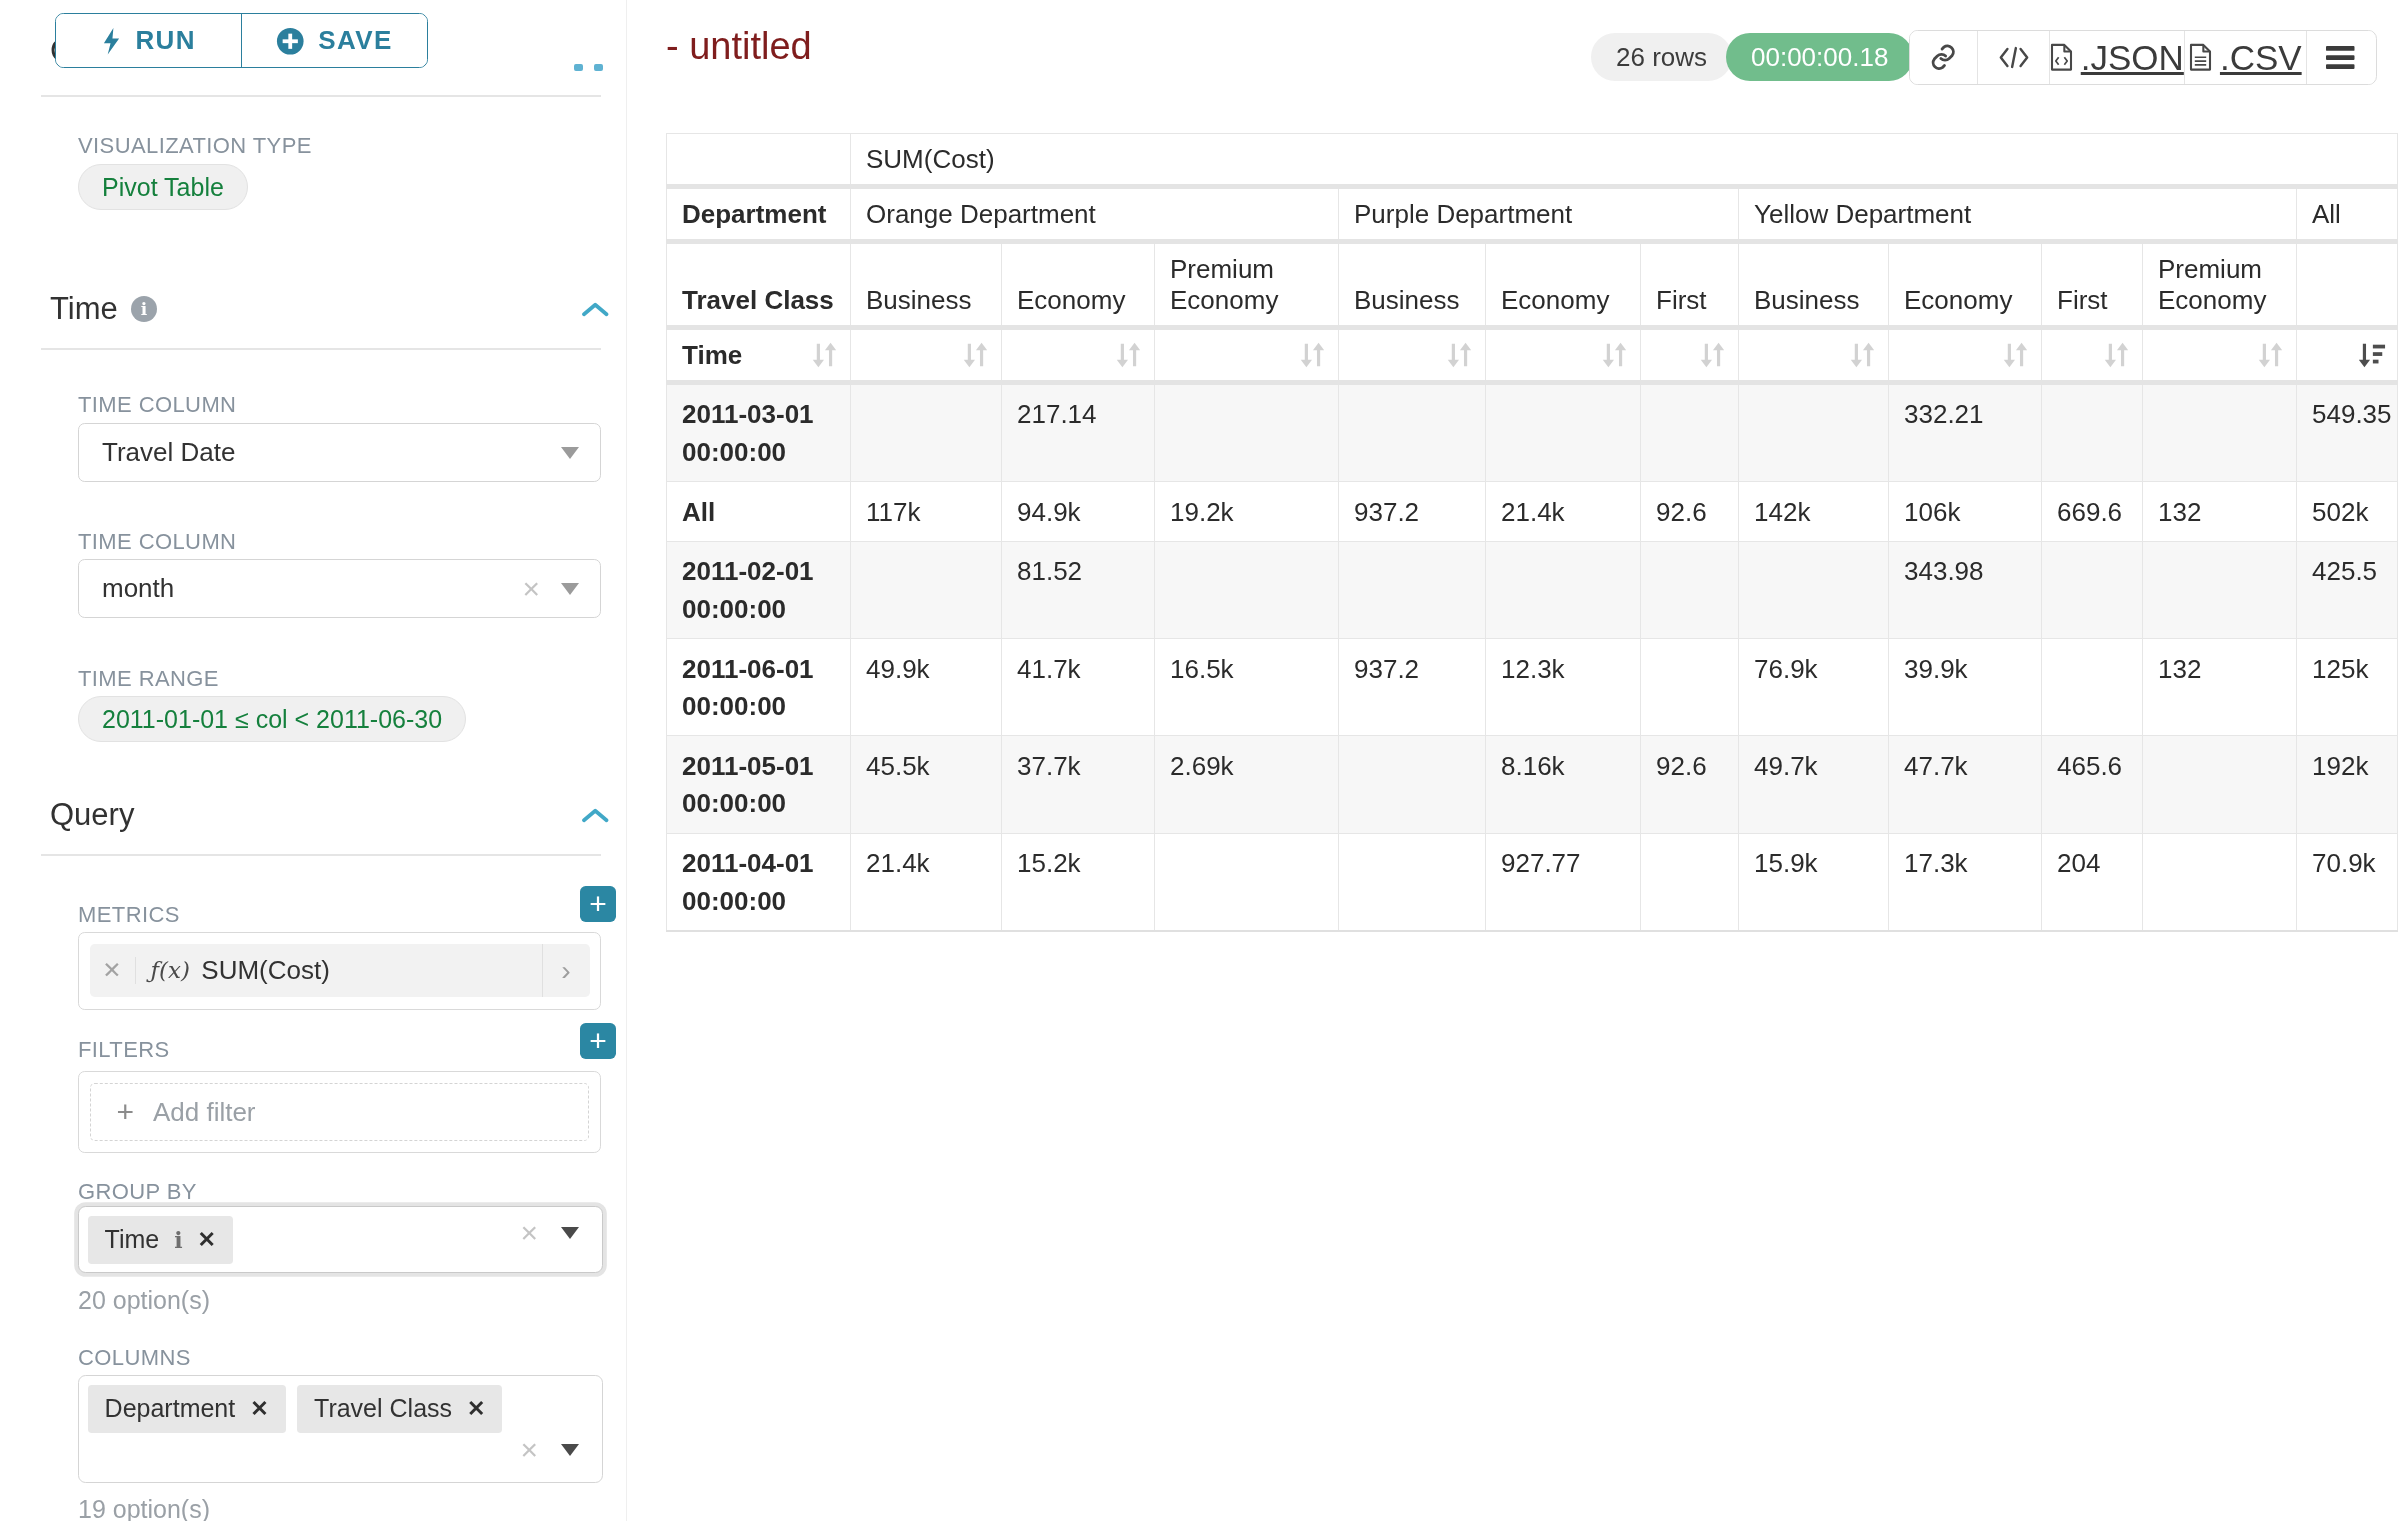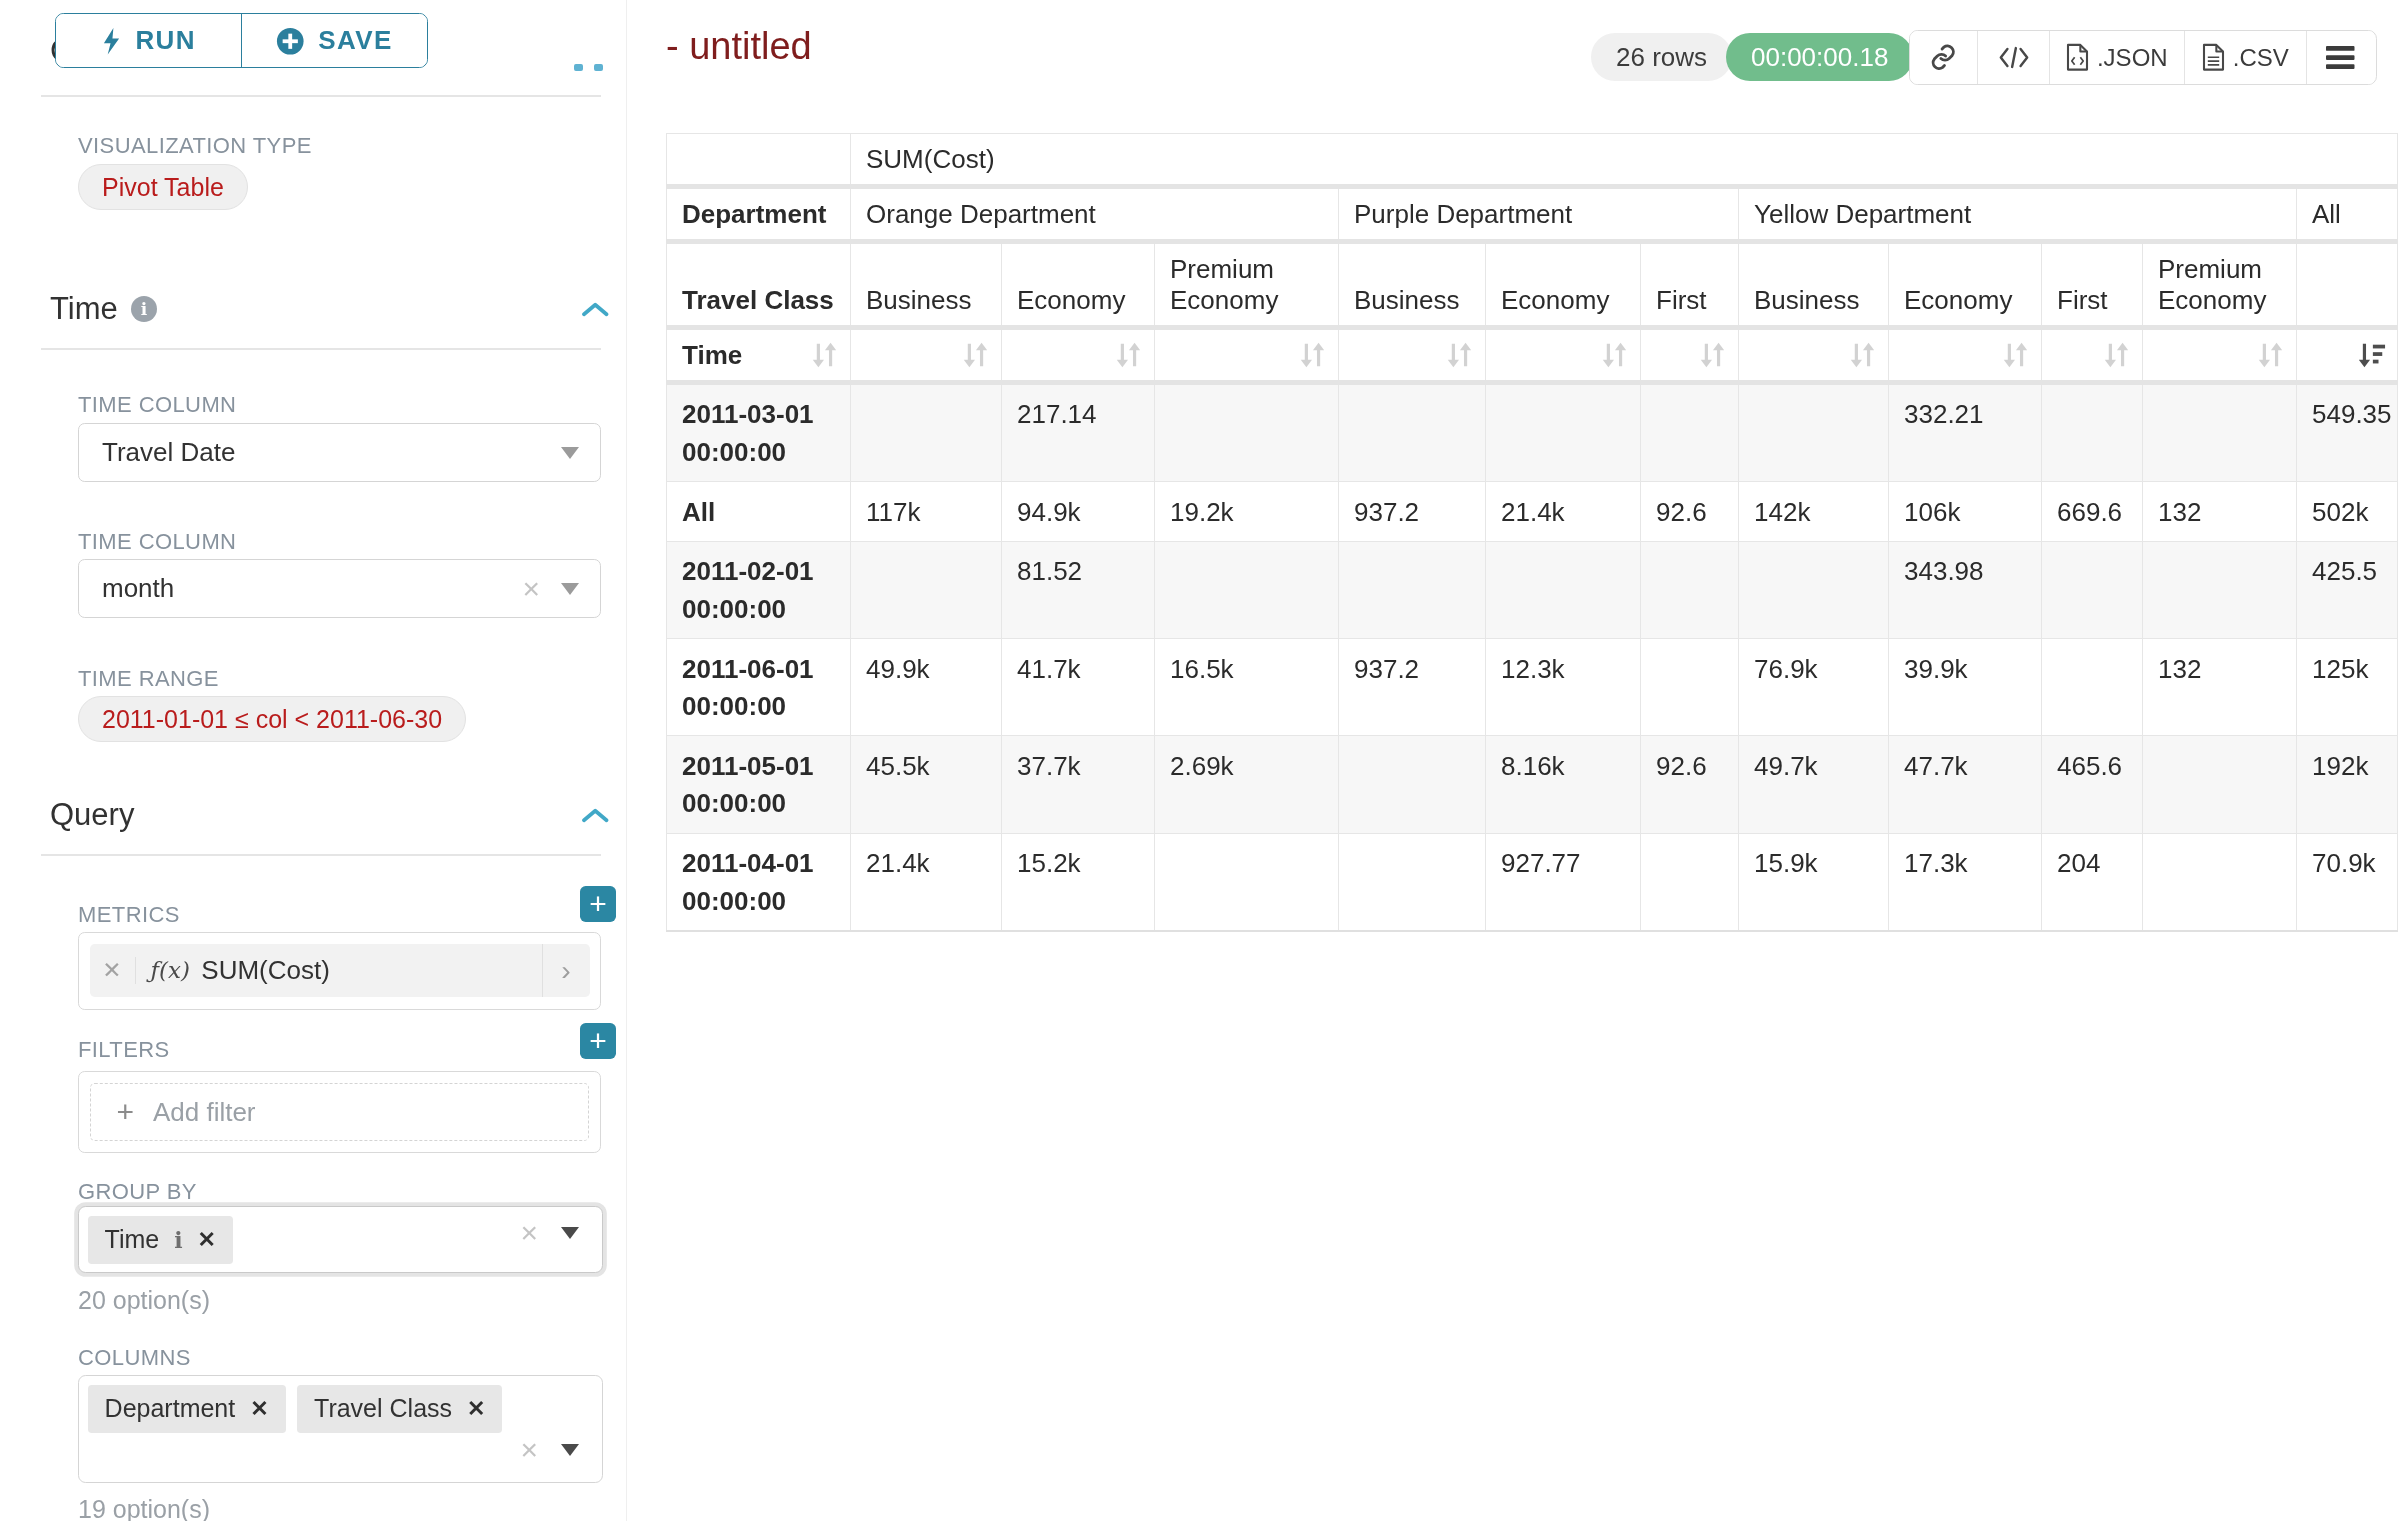--- a/index.html
+++ b/index.html
@@ -27,21 +27,21 @@
 
   .ctl-label { position:absolute; left:54px; font-size:22px; letter-spacing:0.4px; color:#87929d; }
   .section-header { position:absolute; left:26px; width:559px; display:flex; align-items:center; }
   .section-title { font-size:31px; color:#323232; }
   .info-circle { width:26px; height:26px; border-radius:50%; background:#9ba3ab; color:#fff;
                  font-family:"DejaVu Serif",serif; font-weight:bold; font-size:17px; line-height:26px;
                  text-align:center; margin-left:13.3px; }
   .section-caret { margin-left:auto; }
 
   .pill { display:inline-flex; align-items:center; background:#f0f0f0; border:1px solid #e2e2e2;
-          border-radius:25px; padding:0 23px; height:46px; font-size:25px; color:#b91c1c; }
+          border-radius:25px; padding:0 23px; height:46px; font-size:25px; color:#15803d; }
 
   .select-box { position:absolute; left:54px; width:523px; height:59px; border:1.9px solid #d5d5d5;
                 border-radius:6.7px; background:#fff; display:flex; align-items:center; padding-left:23px;
                 font-size:26px; color:#323232; }
   .select-right { position:absolute; right:21px; top:0; height:100%; display:flex; align-items:center; gap:21px; }
   .caret-down { width:0; height:0; border-left:9.5px solid transparent; border-right:9.5px solid transparent;
                 border-top:12.4px solid #9b9b9b; }
   .caret-down.dark { border-top-color:#4a4a4a; }
   .clear-x { font-size:30px; color:#c4c4c4; line-height:1; }
 
@@ -82,21 +82,21 @@
 
   .rows-pill { position:absolute; left:964px; top:33px; height:48px; border-radius:24px; background:#f0f0f0;
                display:flex; align-items:center; padding:0 25px; font-size:26px; color:#3c3c3c; }
   .timer-pill { position:absolute; left:1099px; top:33px; height:48px; border-radius:24px; background:#71bd8c;
                 display:flex; align-items:center; padding:0 25px; font-size:26px; color:#fff; }
 
   .export-group { position:absolute; left:1282px; top:30px; width:468px; height:55px; display:flex;
                   border:1.9px solid #dcdcdc; border-radius:8.6px; background:#fff; overflow:hidden; }
   .export-group button { background:#fff; border:none; cursor:pointer; display:flex; align-items:center;
                   justify-content:center; gap:7.6px; font-family:"Liberation Sans",sans-serif;
-                  font-size:24px; color:#3b3b3b; }
+                  font-size:35px; color:#3b3b3b;text-decoration:underline; }
   .export-group button + button { border-left:1.9px solid #e4e4e4; }
 
   
   .pivot-wrap { position:absolute; left:39px; top:133px; width:1731px; }
   table.pivot { width:1731px; border-collapse:collapse; table-layout:fixed; }
   table.pivot th, table.pivot td { border:1px solid #e6e6e6; text-align:left; font-weight:normal;
                  padding:9.5px 15px; font-size:26px; color:#2b2b2b; overflow:hidden; }
   table.pivot thead tr { border-bottom:5.7px solid #e4e4e4; }
   table.pivot thead tr.row-colnames th { vertical-align:bottom; height:84px; }
   table.pivot thead tr.row-metric th { height:53px; vertical-align:middle; }

